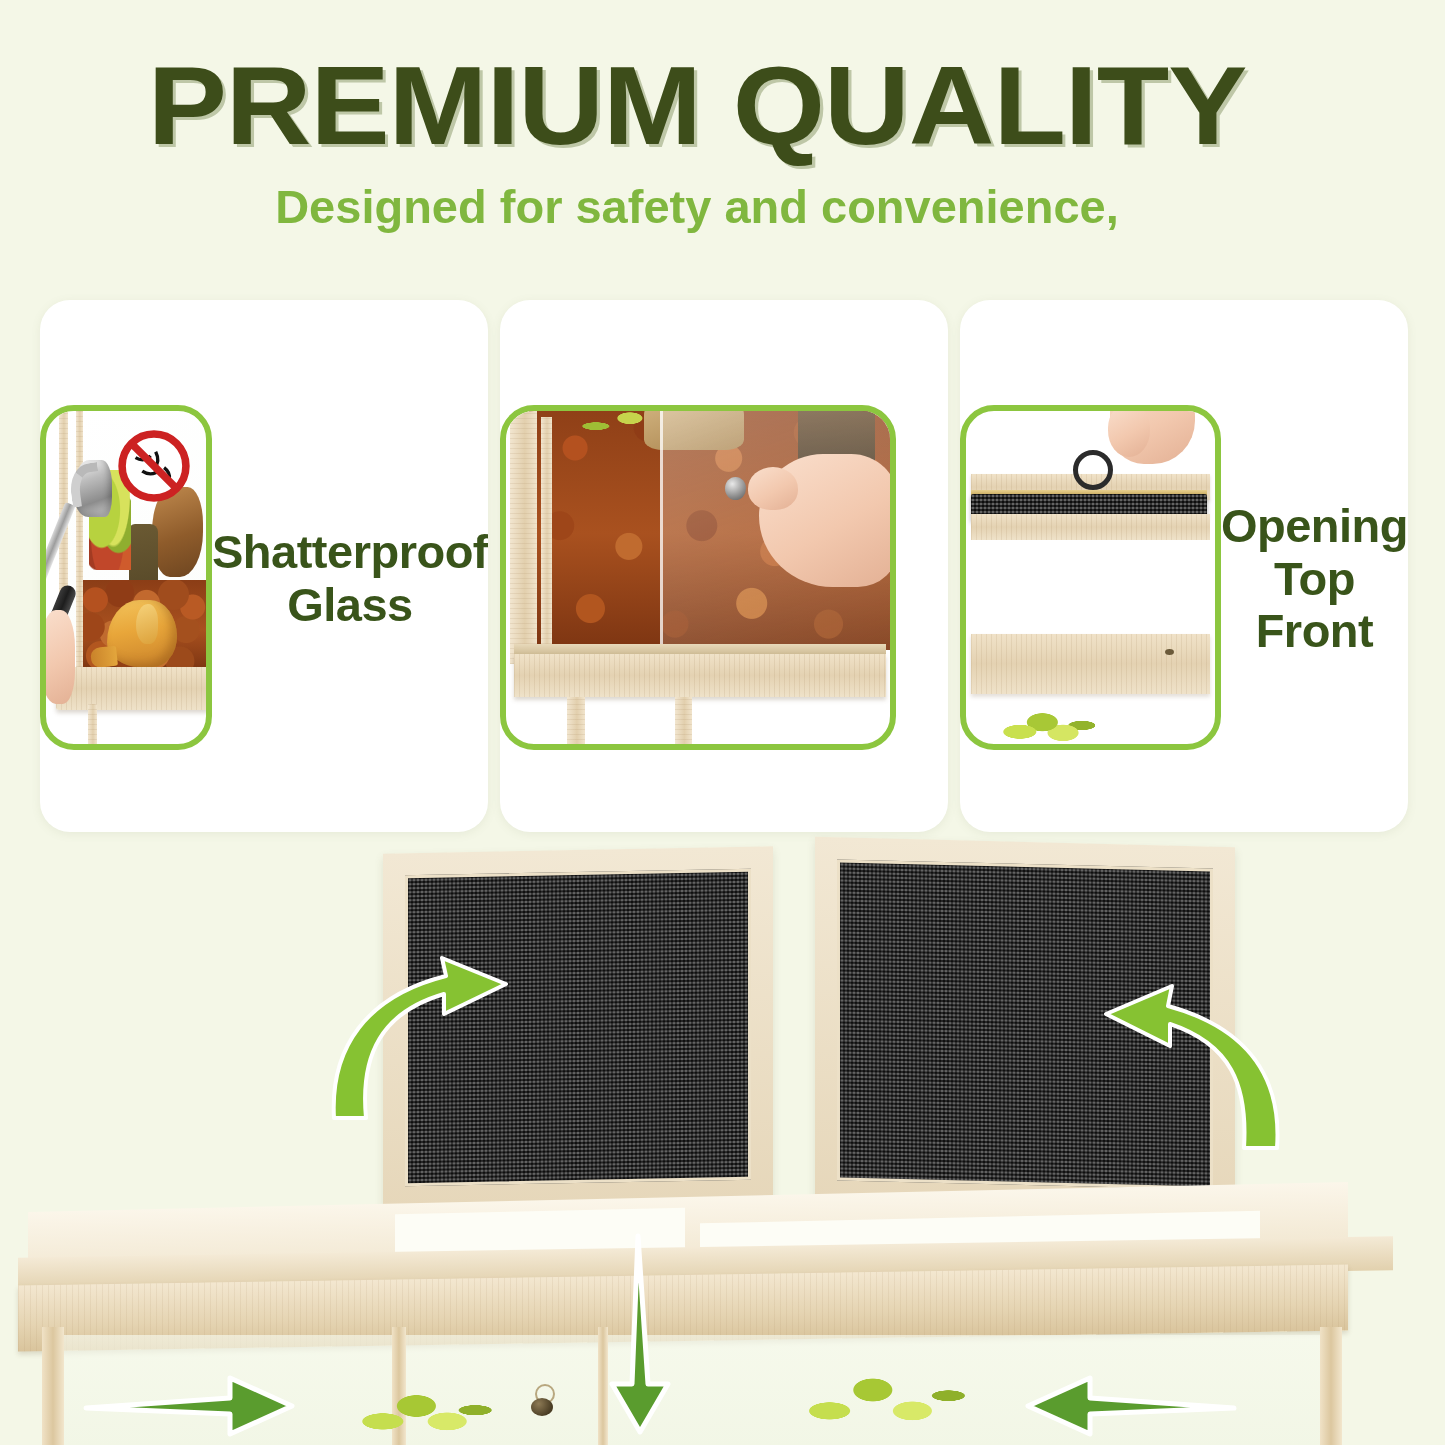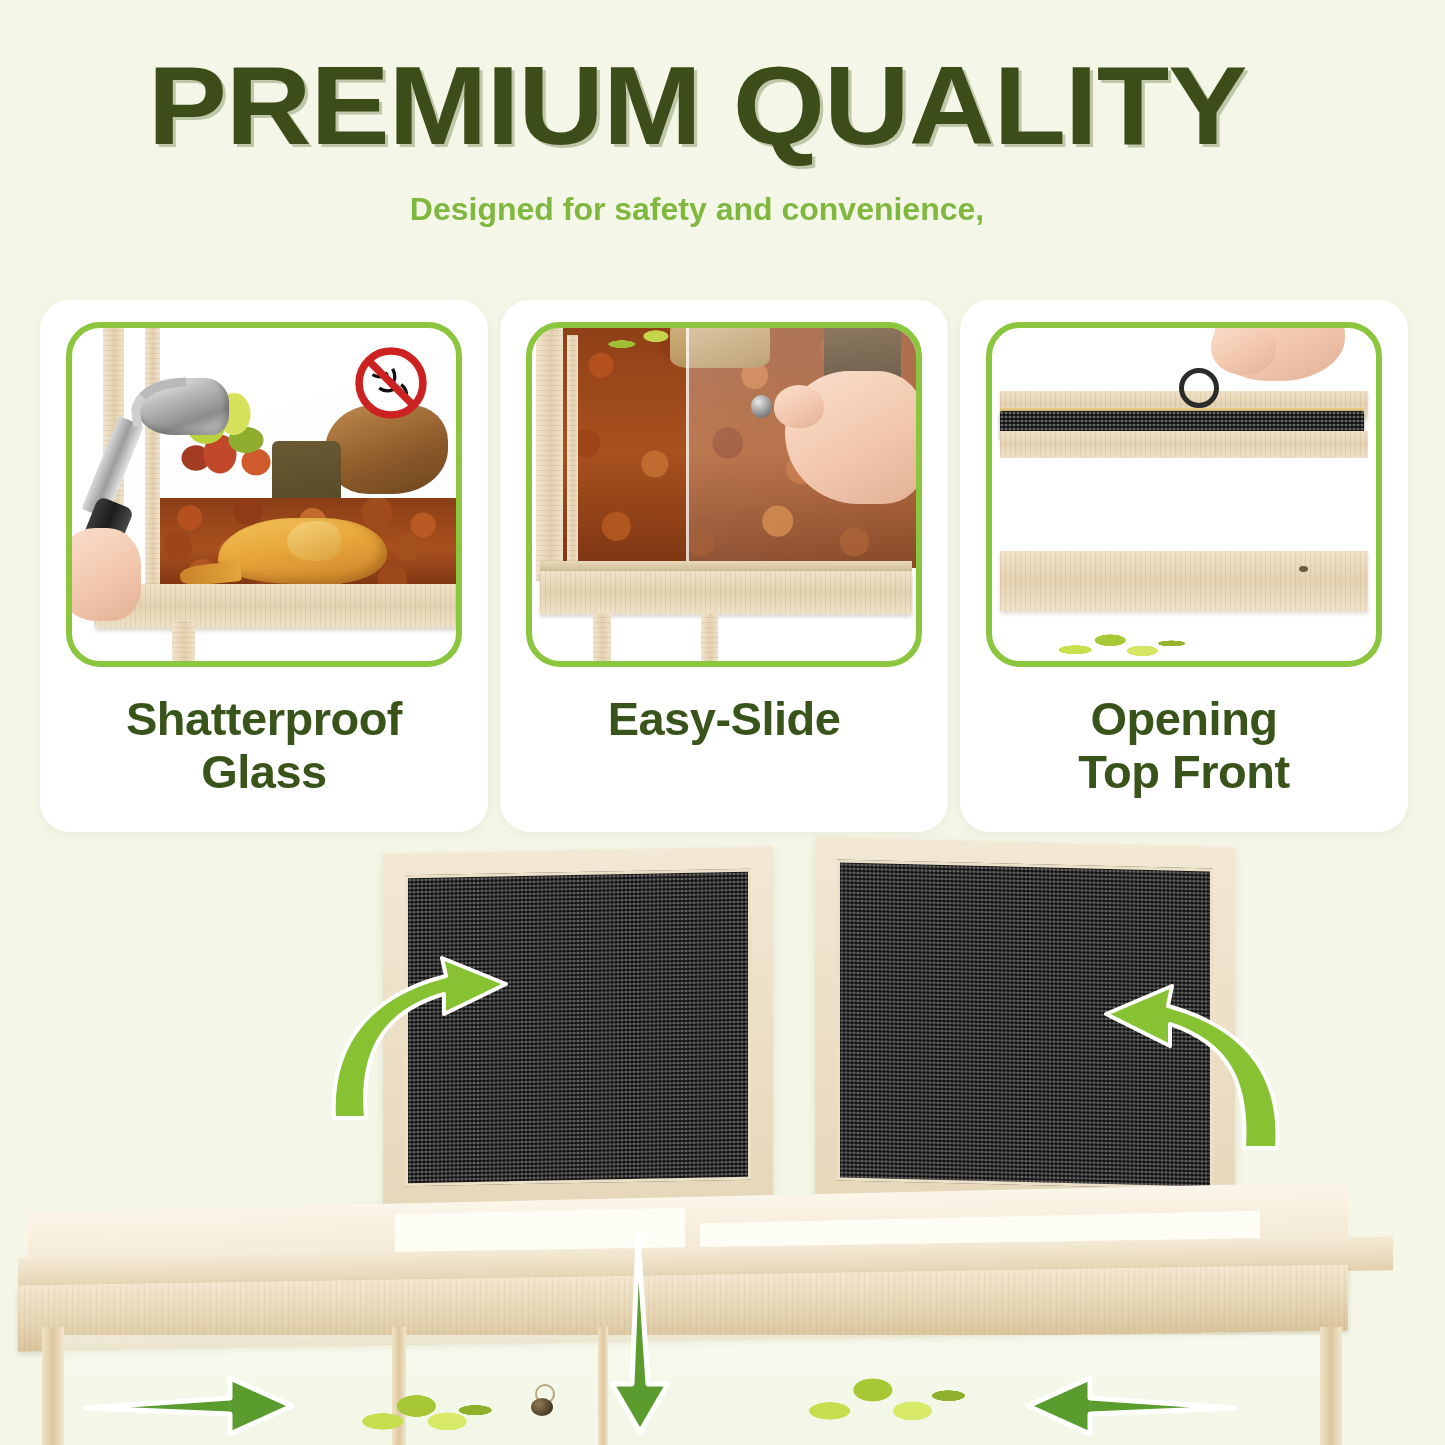--- a/index.html
+++ b/index.html
@@ -28,24 +28,24 @@
     font-family: "Liberation Sans Narrow", "Liberation Sans", sans-serif;
     font-size: 112px;
     line-height: 1.04;
     font-weight: bold;
     letter-spacing: -1px;
     color: #3d4d1a;
     text-shadow: 3px 3px 0 rgba(90,110,50,0.35);
     transform: scaleX(1.06);
   }
   .subtitle {
-    margin: 26px auto 0;
+    margin: 14px auto 0;
     width: 1120px;
     font-family: "Liberation Sans Narrow", "Liberation Sans", sans-serif;
-    font-size: 32px;
+    font-size: 47px;
     line-height: 1.22;
     font-weight: bold;
     color: #80b73f;
   }
   .subtitle span { display: block; }
 
   
   .cards {
     position: absolute;
     top: 300px;
@@ -55,21 +55,21 @@
     display: flex;
     gap: 12px;
   }
   .card {
     position: relative;
     flex: 1 1 0;
     background: #ffffff;
     border-radius: 30px;
     box-shadow: 0 2px 10px rgba(120,130,90,0.10);
     display: flex;
-    flex-direction: column;
+    flex-direction: row;
     align-items: center;
     overflow: hidden;
   }
   .photo-frame {
     position: relative;
     margin-top: 22px;
     width: calc(100% - 64px);
     height: 333px;
     border: 6px solid #8cc63f;
     border-radius: 34px;
@@ -400,21 +400,20 @@
         <div class="c2-rail"></div>
         <div class="c2-base wood"></div>
         <div class="c2-leg1 wood-v"></div>
         <div class="c2-leg2 wood-v"></div>
         <div class="c2-hand skin"></div>
         <div class="c2-finger skin"></div>
         <div class="c2-knob"></div>
       </div>
     </div>
     <div class="card-label">
-      <span>Easy-Slide</span>
     </div>
   </div>
 
   <div class="card">
     <div class="photo-frame">
       <div class="photo">
         <div class="c3-toprail wood"></div>
         <div class="c3-goldline"></div>
         <div class="c3-meshbar mesh-tex"></div>
         <div class="c3-lowrail wood"></div>

